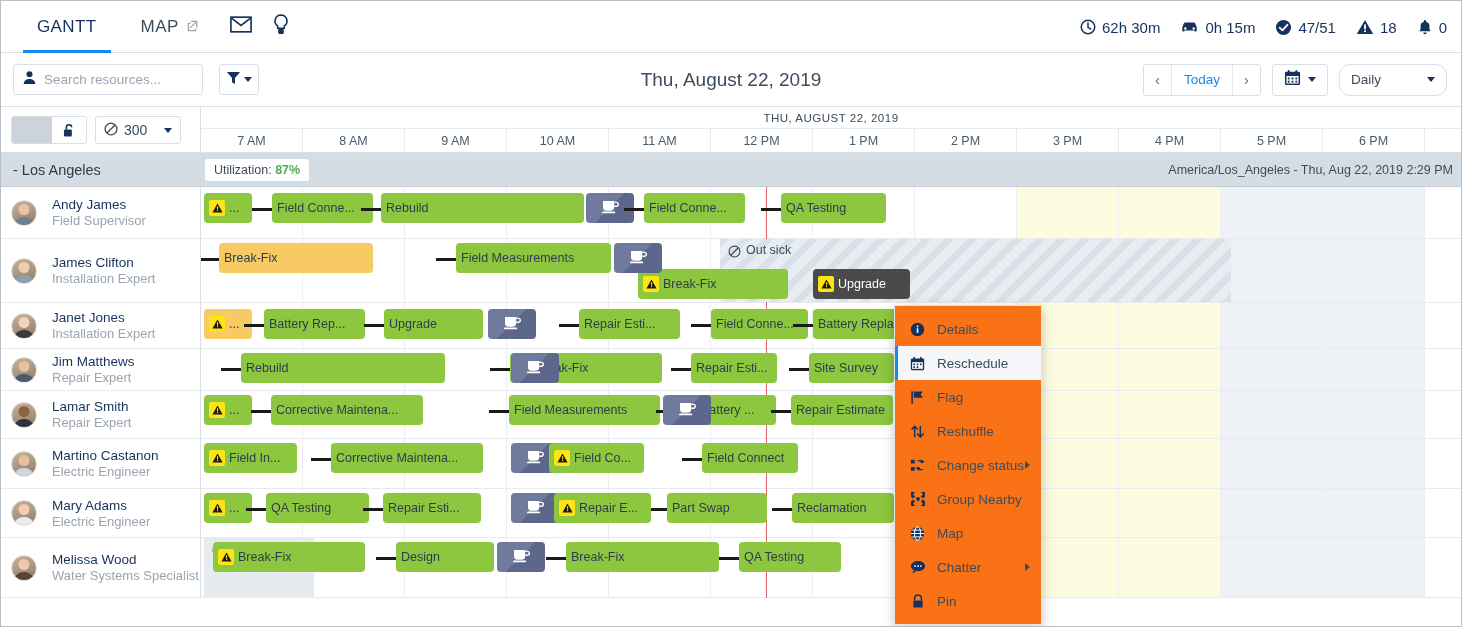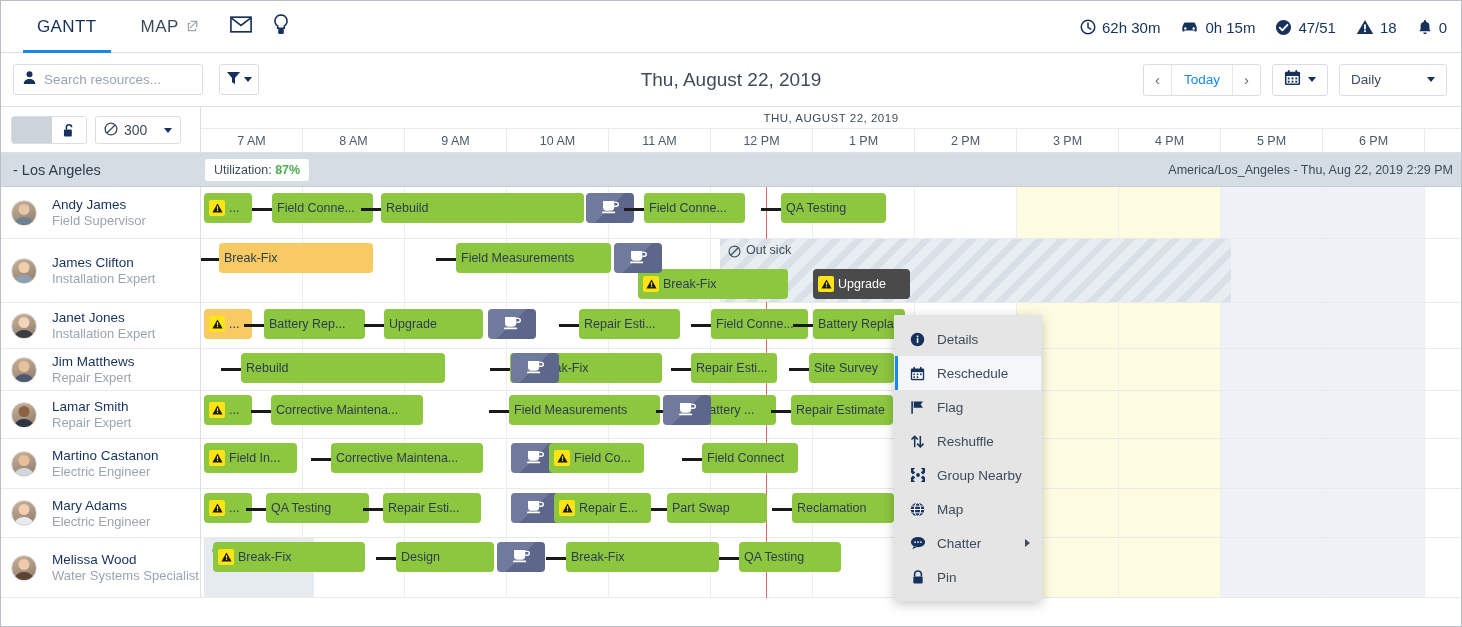--- a/index.html
+++ b/index.html
@@ -99,21 +99,21 @@
   }
   .seg > div:last-child { border-right: 0; }
   .seg .arrow { color: #5a6b7e; padding: 0 11px; font-size: 15px; }
   .cal-btn {
     display: flex; align-items: center; gap: 7px; height: 32px; padding: 0 11px;
     border: 1px solid #d8dde6; border-radius: 3px; background: #fff; cursor: pointer;
   }
   .daily-sel {
     display: flex; align-items: center; justify-content: space-between;
     width: 108px; height: 32px; padding: 0 11px;
-    border: 1px solid #d8dde6; border-radius: 3px; background: #fff;
+    border: 1px solid #d8dde6; border-radius: 11px; background: #fff;
     font-size: 13.5px; color: #3c4c5c; cursor: pointer;
   }
 
   
   .ghead {
     display: flex; height: 46px;
     border-bottom: 1px solid #dcdfe3; background: #fff;
   }
   .ghead-left {
     width: 200px; min-width: 200px; height: 46px;
@@ -243,22 +243,22 @@
     background: #ffe414; display: flex; align-items: center; justify-content: center;
     font-size: 11px; color: #2b2b2b; font-weight: bold; line-height: 1;
   }
   .bar .lbl { overflow: hidden; text-overflow: ellipsis; }
   .link {
     position: absolute; height: 2.5px; background: #1a1a1a;
   }
 
   
   .ctxmenu {
-    position: absolute; left: 893px; top: 314px; width: 148px;
-    background: #e5e5e5; border: 1px solid #e1e4e8;
+    position: absolute; left: 893px; top: 304px; width: 148px;
+    background: #f97316; border: 1px solid #e1e4e8;
     box-shadow: 0 3px 11px rgba(0,0,0,.22); z-index: 40;
     padding: 6px 0;
   }
   .mi {
     position: relative; display: flex; align-items: center; gap: 11px;
     height: 34px; padding-left: 14px; font-size: 13.5px; color: #3c4c5c;
     cursor: pointer;
   }
   .mi .mico { width: 17px; display: flex; align-items: center; justify-content: center; color: #16325c; }
   .mi.hl { background: #f4f6f9; box-shadow: inset 3px 0 0 #1589ee; }
@@ -891,20 +891,32 @@
         <span class="mico">
           <svg width="15" height="15" viewBox="0 0 16 16">
             <path d="M4.2 14V4.4l-2 2L1 5.2 5 1.2l4 4-1.2 1.2-2-2V14H4.2z" fill="#16325c"></path>
             <path d="M11.8 2v9.6l2-2 1.2 1.2-4 4-4-4 1.2-1.2 2 2V2h1.6z" fill="#16325c"></path>
           </svg>
         </span>
         <span>Reshuffle</span>
       </div>
       <div class="mi">
         <span class="mico">
+          <svg width="16" height="15" viewBox="0 0 18 16">
+            <rect x="1" y="1.4" width="4.4" height="4.4" rx="1" fill="#16325c"></rect>
+            <rect x="1" y="9.6" width="4.4" height="4.4" rx="1" fill="#16325c"></rect>
+            <path d="M8.6 2.4h5.2v2.6m0 0L16 3.4m-2.2 1.6L11.6 3.4" fill="none" stroke="#16325c" stroke-width="1.4"></path>
+            <path d="M14.2 12.6H9v-2.6m0 0L6.8 11.6M9 10l2.2 1.6" fill="none" stroke="#16325c" stroke-width="1.4"></path>
+          </svg>
+        </span>
+        <span>Change status</span>
+        <span class="submark"></span>
+      </div>
+      <div class="mi">
+        <span class="mico">
           <svg width="16" height="16" viewBox="0 0 16 16">
             <path d="M1 1h4.2L3 3.2 5.2 5.4 3 7.6 1 5.4V1zM15 1v4.4l-2 2.2-2.2-2.2L13 3.2 10.8 1H15zM1 15v-4.4l2-2.2 2.2 2.2L3 12.8 5.2 15H1zM15 15h-4.2l2.2-2.2-2.2-2.2 2.2-2.2 2 2.2V15z" fill="#16325c"></path>
             <circle cx="8" cy="8" r="1.9" fill="#16325c"></circle>
           </svg>
         </span>
         <span>Group Nearby</span>
       </div>
       <div class="mi">
         <span class="mico">
           <svg width="15" height="15" viewBox="0 0 16 16">

